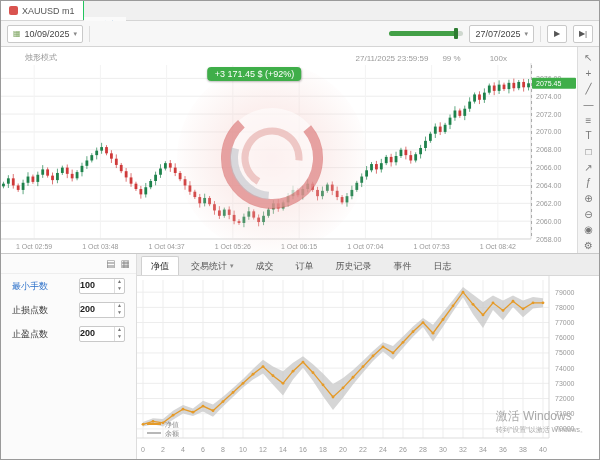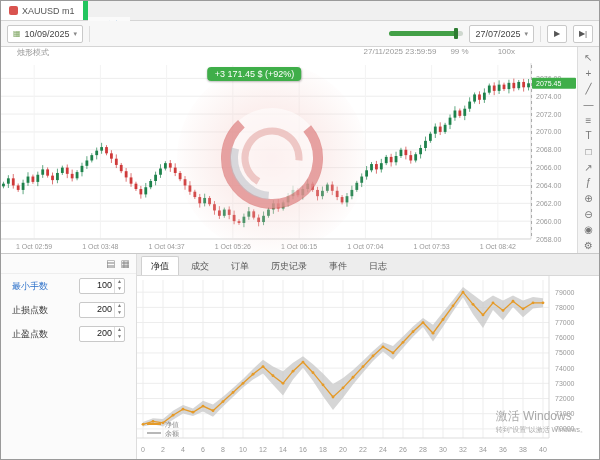--- a/index.html
+++ b/index.html
@@ -1,62 +1,62 @@
 <!DOCTYPE html>
 <html><head>
 <meta charset="utf-8">
 <style>
   *{box-sizing:border-box;margin:0;padding:0;}
   body{margin:0;background:#d8d8d8;font-family:"Liberation Sans","DejaVu Sans",sans-serif;}
   .app{width:600px;height:460px;border:1px solid #9a9a9a;background:#fff;display:flex;flex-direction:column;position:relative;overflow:hidden;}
 
   
   .titlebar{height:20px;background:#f0f0f0;border-bottom:1px solid #d5d5d5;display:flex;align-items:center;font-size:9px;color:#555;flex:0 0 auto;}
-  .inst-tab{display:flex;align-items:center;gap:4px;padding:0 8px;height:100%;background:#fff;border-right:5px solid #22c55e;}
+  .inst-tab{display:flex;align-items:center;gap:4px;padding:0 8px;height:100%;background:#fff;border-right:1px solid #22c55e;}
   .app-icon{width:9px;height:9px;background:#d9534f;border-radius:2px;flex:0 0 auto;}
   .view-tab{padding:0 12px;height:100%;display:flex;align-items:center;cursor:default;margin-top:16px;}
   .view-tab.active{color:#2a7ab9;background:#fafafa;border-bottom:2px solid #2a7ab9;}
 
   
   .toolbar{height:26px;background:#f7f7f7;border-bottom:1px solid #d5d5d5;display:flex;align-items:center;padding:0 6px;gap:6px;font-size:9px;color:#444;flex:0 0 auto;}
   .date-box{display:flex;align-items:center;gap:4px;border:1px solid #c9c9c9;background:#fff;height:18px;padding:0 5px;border-radius:2px;}
   .cal-glyph{color:#7aa25c;font-size:8px;}
   .caret{font-size:7px;color:#888;}
   .spacer{flex:1;}
   .slider{width:74px;height:5px;background:#cfd8cf;border-radius:3px;position:relative;}
   .slider-fill{height:100%;background:#43a047;border-radius:3px;}
   .slider-thumb{position:absolute;top:-3px;width:4px;height:11px;background:#2e7d32;border-radius:1px;}
   .tb-btn{min-width:20px;height:18px;border:1px solid #c9c9c9;background:#fff;border-radius:2px;display:flex;align-items:center;justify-content:center;font-size:8px;color:#555;padding:0 2px;}
   .sep{width:1px;height:16px;background:#ddd;}
 
   
   .main{flex:1;display:flex;min-height:0;}
   .chart-col{flex:1;display:flex;flex-direction:column;position:relative;min-width:0;}
-  .chart-header{height:16px;display:flex;align-items:flex-start;font-size:8px;color:#9a9a9a;padding:0 16px;gap:14px;flex:0 0 auto;}
+  .chart-header{height:16px;display:flex;align-items:flex-end;font-size:8px;color:#9a9a9a;padding:0 24px;gap:14px;flex:0 0 auto;}
   .chart-header .dt{margin-left:auto;}
   .chart-header .right-gap{margin-right:46px;display:flex;gap:29px;}
   .chart-plot{flex:1;position:relative;min-height:0;}
   .chart-plot svg{position:absolute;left:0;top:0;}
   .result-badge{position:absolute;top:4px;left:44%;transform:translateX(-50%);background:#3fae49;color:#fff;font-size:9px;padding:2px 7px;border-radius:4px;box-shadow:0 1px 2px rgba(0,0,0,.25);z-index:6;}
   .watermark-logo{position:absolute;top:50%;left:47%;transform:translate(-50%,-50%);width:190px;height:190px;border-radius:50%;z-index:1;pointer-events:none;
     background:radial-gradient(circle, rgba(244,198,194,.55), rgba(244,212,208,.2) 55%, rgba(244,212,208,0) 75%);}
 
   
   .right-toolbar{width:22px;background:#f4f4f4;border-left:1px solid #dcdcdc;display:flex;flex-direction:column;align-items:center;padding-top:3px;gap:1px;flex:0 0 auto;}
   .rt-icon{width:18px;height:17px;font-size:10px;color:#777;display:flex;align-items:center;justify-content:center;border-radius:2px;}
 
   
   .bottom{height:206px;border-top:1px solid #c9c9c9;display:flex;background:#fff;flex:0 0 auto;}
   .params{width:136px;border-right:1px solid #ddd;background:#fbfbfb;display:flex;flex-direction:column;font-size:9px;flex:0 0 auto;}
   .params-header{height:20px;display:flex;justify-content:flex-end;align-items:center;gap:5px;padding:0 6px;color:#888;border-bottom:1px solid #eee;font-size:10px;}
   .param-row{display:flex;align-items:center;justify-content:space-between;padding:4px 11px;}
   .param-label{color:#333;}
   .param-row:first-of-type .param-label{color:#2a6fc9;}
   .param-input{width:46px;height:16px;border:1px solid #c9c9c9;background:#fff;display:flex;align-items:stretch;border-radius:2px;}
-  .param-value{flex:1;text-align:right;padding:1px 2px 0 0;font-size:9px;color:#222;}
+  .param-value{flex:1;padding:1px 2px 0 0;font-size:9px;color:#222;font-weight:bold;}
   .spin{width:10px;display:flex;flex-direction:column;border-left:1px solid #ddd;}
   .spin span{flex:1;font-size:5px;line-height:5px;text-align:center;color:#777;}
 
   .equity-panel{flex:1;display:flex;flex-direction:column;position:relative;min-width:0;}
   .tabs-row{height:22px;background:#ededed;border-bottom:1px solid #d8d8d8;display:flex;align-items:flex-end;padding:2px 4px 0 4px;gap:2px;font-size:9px;color:#555;flex:0 0 auto;}
   .btab{height:19px;padding:0 9px;display:flex;align-items:center;gap:3px;border:1px solid transparent;border-bottom:none;border-radius:2px 2px 0 0;white-space:nowrap;}
   .btab.active{background:#fff;border-color:#d0d0d0;color:#222;}
   .equity-plot{flex:1;position:relative;min-height:0;}
   .equity-plot svg{position:absolute;left:0;top:0;}
   .win-mark{position:absolute;right:12px;bottom:24px;color:#a8a8a8;z-index:5;text-align:left;pointer-events:none;}
@@ -437,20 +437,21 @@
                 <span>▲</span>
                 <span>▼</span>
               </div>
             </div>
           </div>
         </div>
     </div>
     <div class="equity-panel">
       <div class="tabs-row" id="bottom-tabs">
           <div class="btab active">净值</div>
+          <div class="btab">交易统计<span class="caret">▾</span></div>
           <div class="btab">成交</div>
           <div class="btab">订单</div>
           <div class="btab">历史记录</div>
           <div class="btab">事件</div>
           <div class="btab">日志</div>
         </div>
       <div class="equity-plot">
         <svg id="equity-svg" width="462" height="184">
             <line x1="6" y1="4" x2="6" y2="162" stroke="#ededed"></line>
             <text x="6" y="176" font-size="7" fill="#999" text-anchor="middle" font-family="Liberation Sans, sans-serif">0</text>

